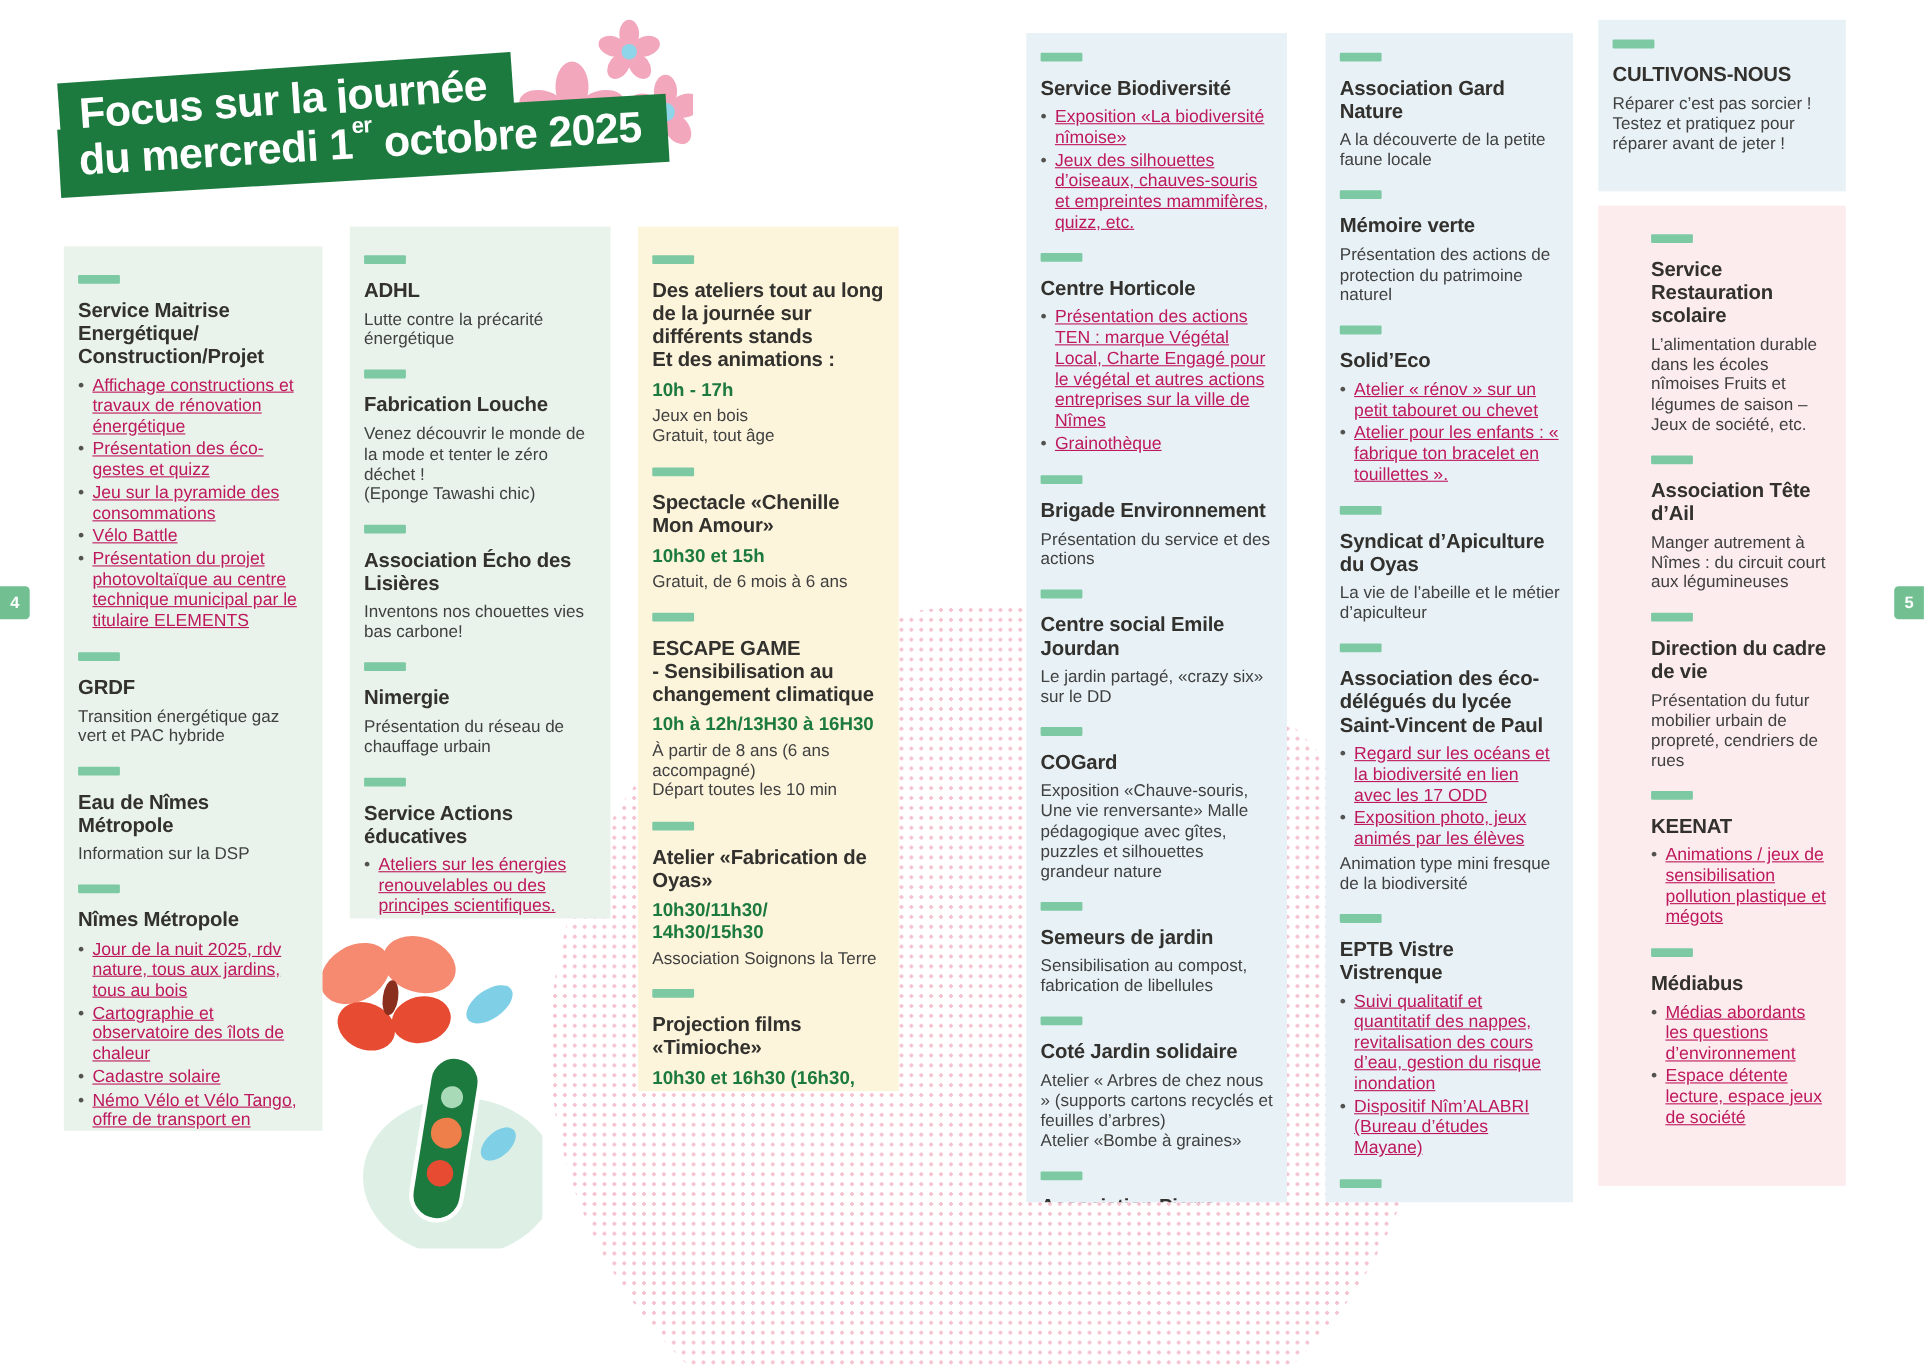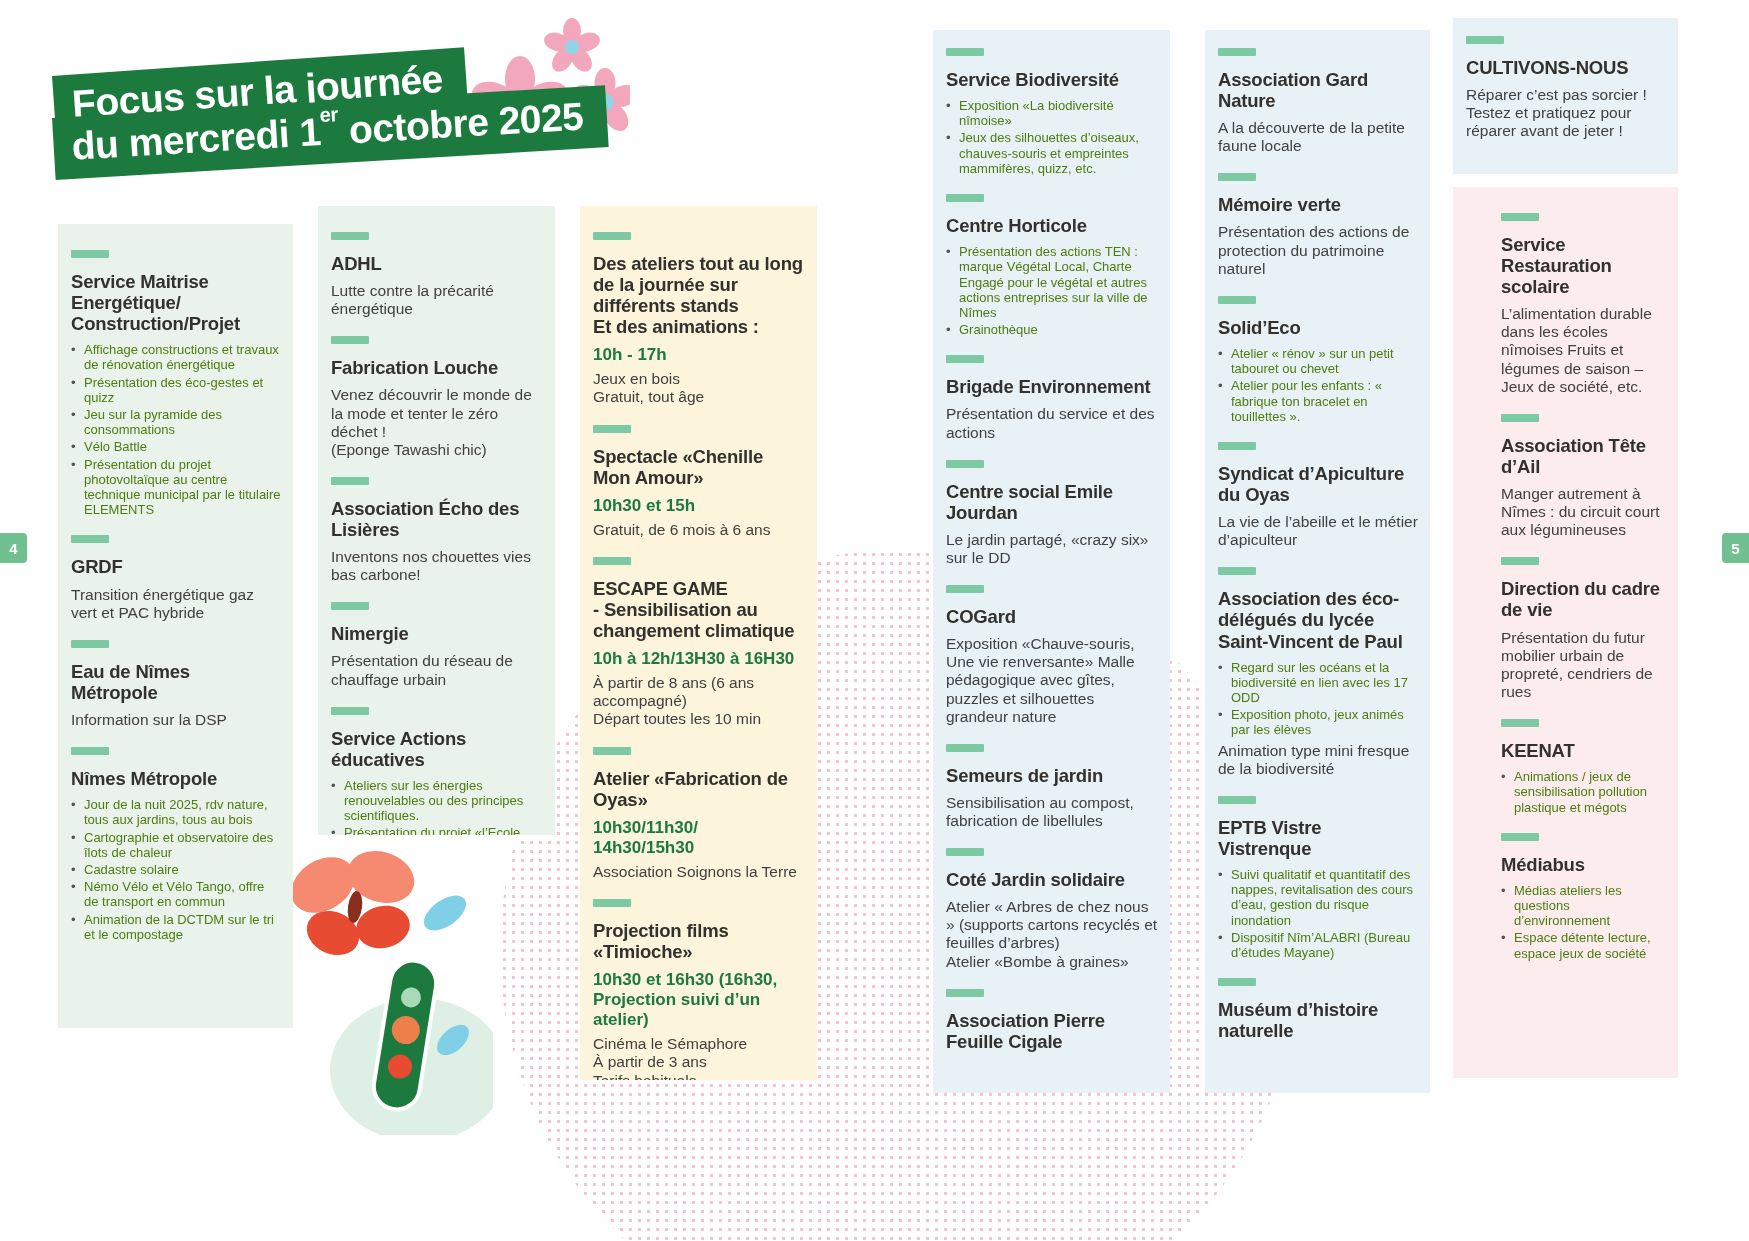--- a/index.html
+++ b/index.html
@@ -27,21 +27,21 @@
   .section{margin-bottom:18px;}
   .accent-bar{width:38px;height:8px;background:#7cc9a3;border-radius:1px;margin:0 0 13px 0;}
   .sec-title{
     margin:0 0 8px 0;font-size:18.5px;line-height:1.14;font-weight:bold;color:#32312e;
     white-space:pre-line;letter-spacing:-0.2px;
   }
   .sec-para{margin:0 0 6px 0;font-size:15.5px;line-height:1.17;color:#404040;white-space:pre-line;}
   .sec-time{margin:0 0 5px 0;font-size:17px;line-height:1.18;font-weight:bold;color:#1c7a3c;white-space:pre-line;}
   .sec-bullets{margin:0 0 4px 0;padding:0;list-style:none;}
   .sec-bullets li{
-    position:relative;padding-left:13px;font-size:13px;line-height:1.17;color:#4d7c0f;margin-bottom:2px;
+    position:relative;padding-left:13px;font-size:16px;line-height:1.17;color:#be185d;margin-bottom:2px;text-decoration:underline;
   }
   .sec-bullets li::before{content:"\2022";position:absolute;left:0;color:#53524e;}
   
   .banner{
     position:absolute;background:#1d7a3f;color:#ffffff;font-weight:bold;font-size:39px;
     line-height:1;padding:10px 24px 13px 18px;letter-spacing:-0.5px;white-space:nowrap;
   }
   #banner1{left:52px;top:76px;transform:rotate(-4deg);transform-origin:left top;z-index:2;}
   #banner2{left:52px;top:118px;transform:rotate(-3.4deg);transform-origin:left top;z-index:4;}
   #banner2 sup{font-size:0.52em;position:relative;top:-0.45em;}
@@ -174,21 +174,21 @@
         </div>
         <div class="section">
           <div class="accent-bar"></div>
           <h3 class="sec-title">Service Actions éducatives</h3>
           <ul class="sec-bullets">
             <li>Ateliers sur les énergies renouvelables ou des principes scientifiques.</li>
             <li>Présentation du projet «l’Ecole Hors Les Murs», la «Bastide des Garrigues».</li>
           </ul>
         </div>
       </div>
-      <div class="col-box theme-cream pad-lg" style="left: 580px; top: 206px; width: 237px; height: 874px;">
+      <div class="col-box theme-cream pad-lg" style="left: 580px; top: 206px; width: 237px; height: 786px;">
         <div class="section">
           <div class="accent-bar"></div>
           <h3 class="sec-title">Des ateliers tout au long de la journée sur différents stands
 Et des animations :</h3>
           <p class="sec-time">10h - 17h</p>
           <p class="sec-para">Jeux en bois
 Gratuit, tout âge</p>
         </div>
         <div class="section">
           <div class="accent-bar"></div>
@@ -341,19 +341,19 @@
           <div class="accent-bar"></div>
           <h3 class="sec-title">KEENAT</h3>
           <ul class="sec-bullets">
             <li>Animations / jeux de sensibilisation pollution plastique et mégots</li>
           </ul>
         </div>
         <div class="section">
           <div class="accent-bar"></div>
           <h3 class="sec-title">Médiabus</h3>
           <ul class="sec-bullets">
-            <li>Médias ateliers les questions d’environnement</li>
+            <li>Médias abordants les questions d’environnement</li>
             <li>Espace détente lecture, espace jeux de société</li>
           </ul>
         </div>
       </div>
     </div>
 </div>
 
 </body></html>

